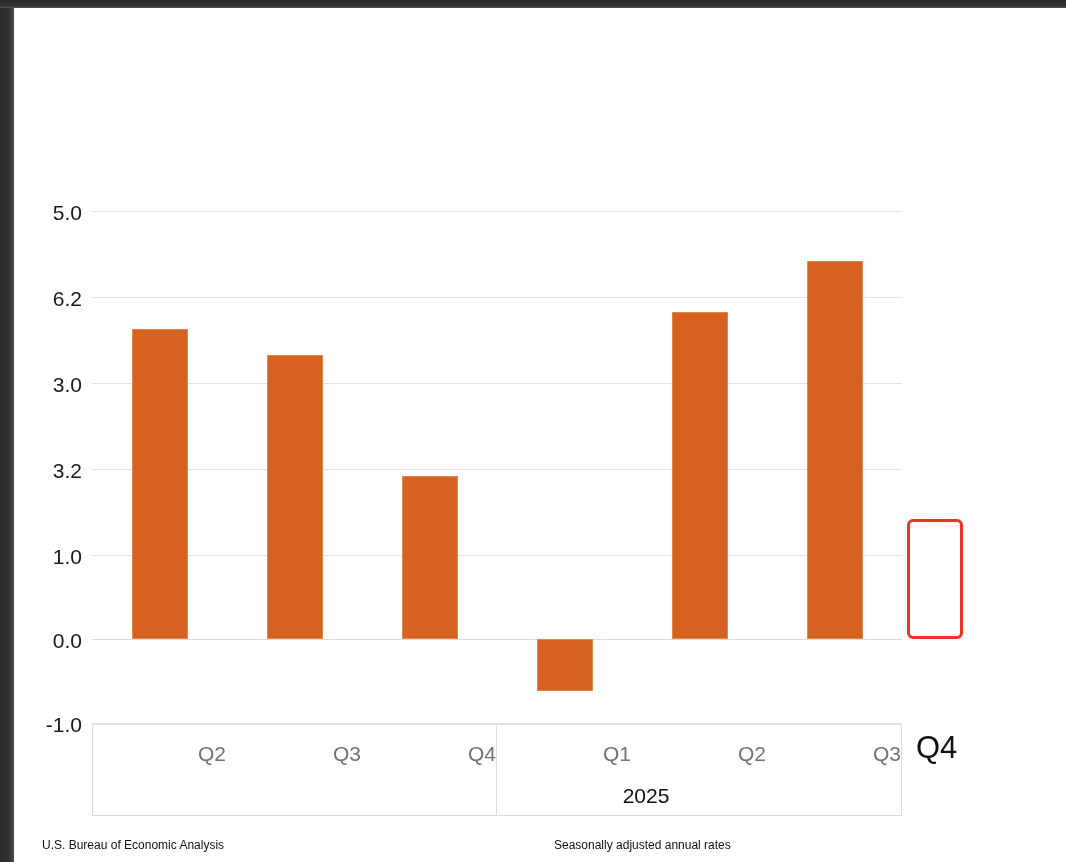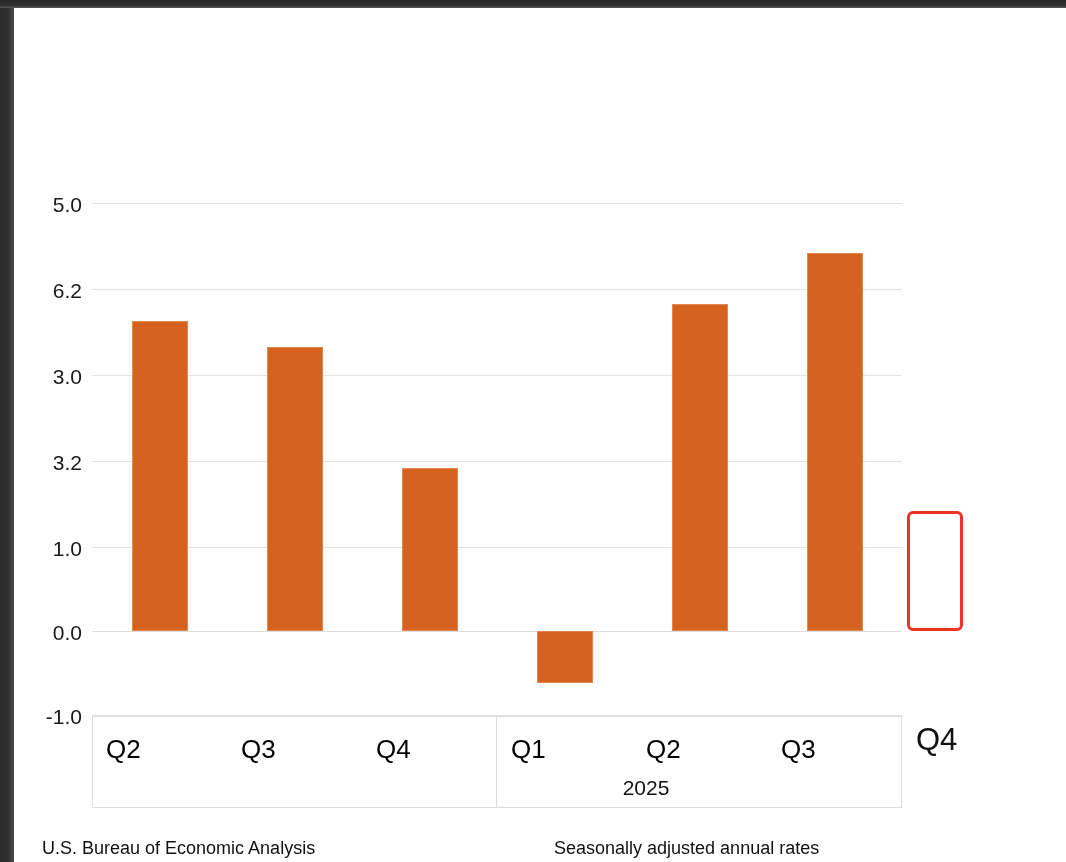--- a/index.html
+++ b/index.html
@@ -47,21 +47,21 @@
     font-weight: bold;
     color: #111111;
     letter-spacing: -0.2px;
     white-space: nowrap;
   }
 
   
   
   #plot {
     position: absolute;
-    left: 0; top: 8px;
+    left: 0; top: 16px;
     width: 1052px; height: 693px;
   }
 
   .gridline {
     position: absolute;
     left: 78px;
     width: 810px;
     height: 1px;
     background: #e2e2e2;
   }
@@ -97,23 +97,23 @@
   #axis-divider {
     position: absolute;
     left: 482px; top: 700px;
     width: 1px; height: 92px;
     background: #dcdcdc;
   }
   .qlabel {
     position: absolute;
     top: 718px;
     width: 120px;
-    text-align: left;
-    font-size: 26px;
-    color: #000000;
+    text-align: right;
+    font-size: 21px;
+    color: #737373;
   }
   .ylabel-group {
     position: absolute;
     top: 760px;
     width: 200px;
     text-align: center;
     font-size: 21px;
     color: #111111;
   }
 
@@ -132,21 +132,21 @@
     left: 902px; top: 706px;
     font-size: 31px;
     font-weight: normal;
     color: #111111;
     letter-spacing: 0px;
   }
 
   
   .footer-text {
     position: absolute;
-    font-size: 18px;
+    font-size: 12px;
     color: #111111;
   }
   #footer-source { left: 28px; top: 830px; }
   #footer-note   { left: 540px; top: 830px; }
 </style>
 </head>
 <body>
 
 <div id="frame-left"></div>
 <div id="frame-top"></div>

